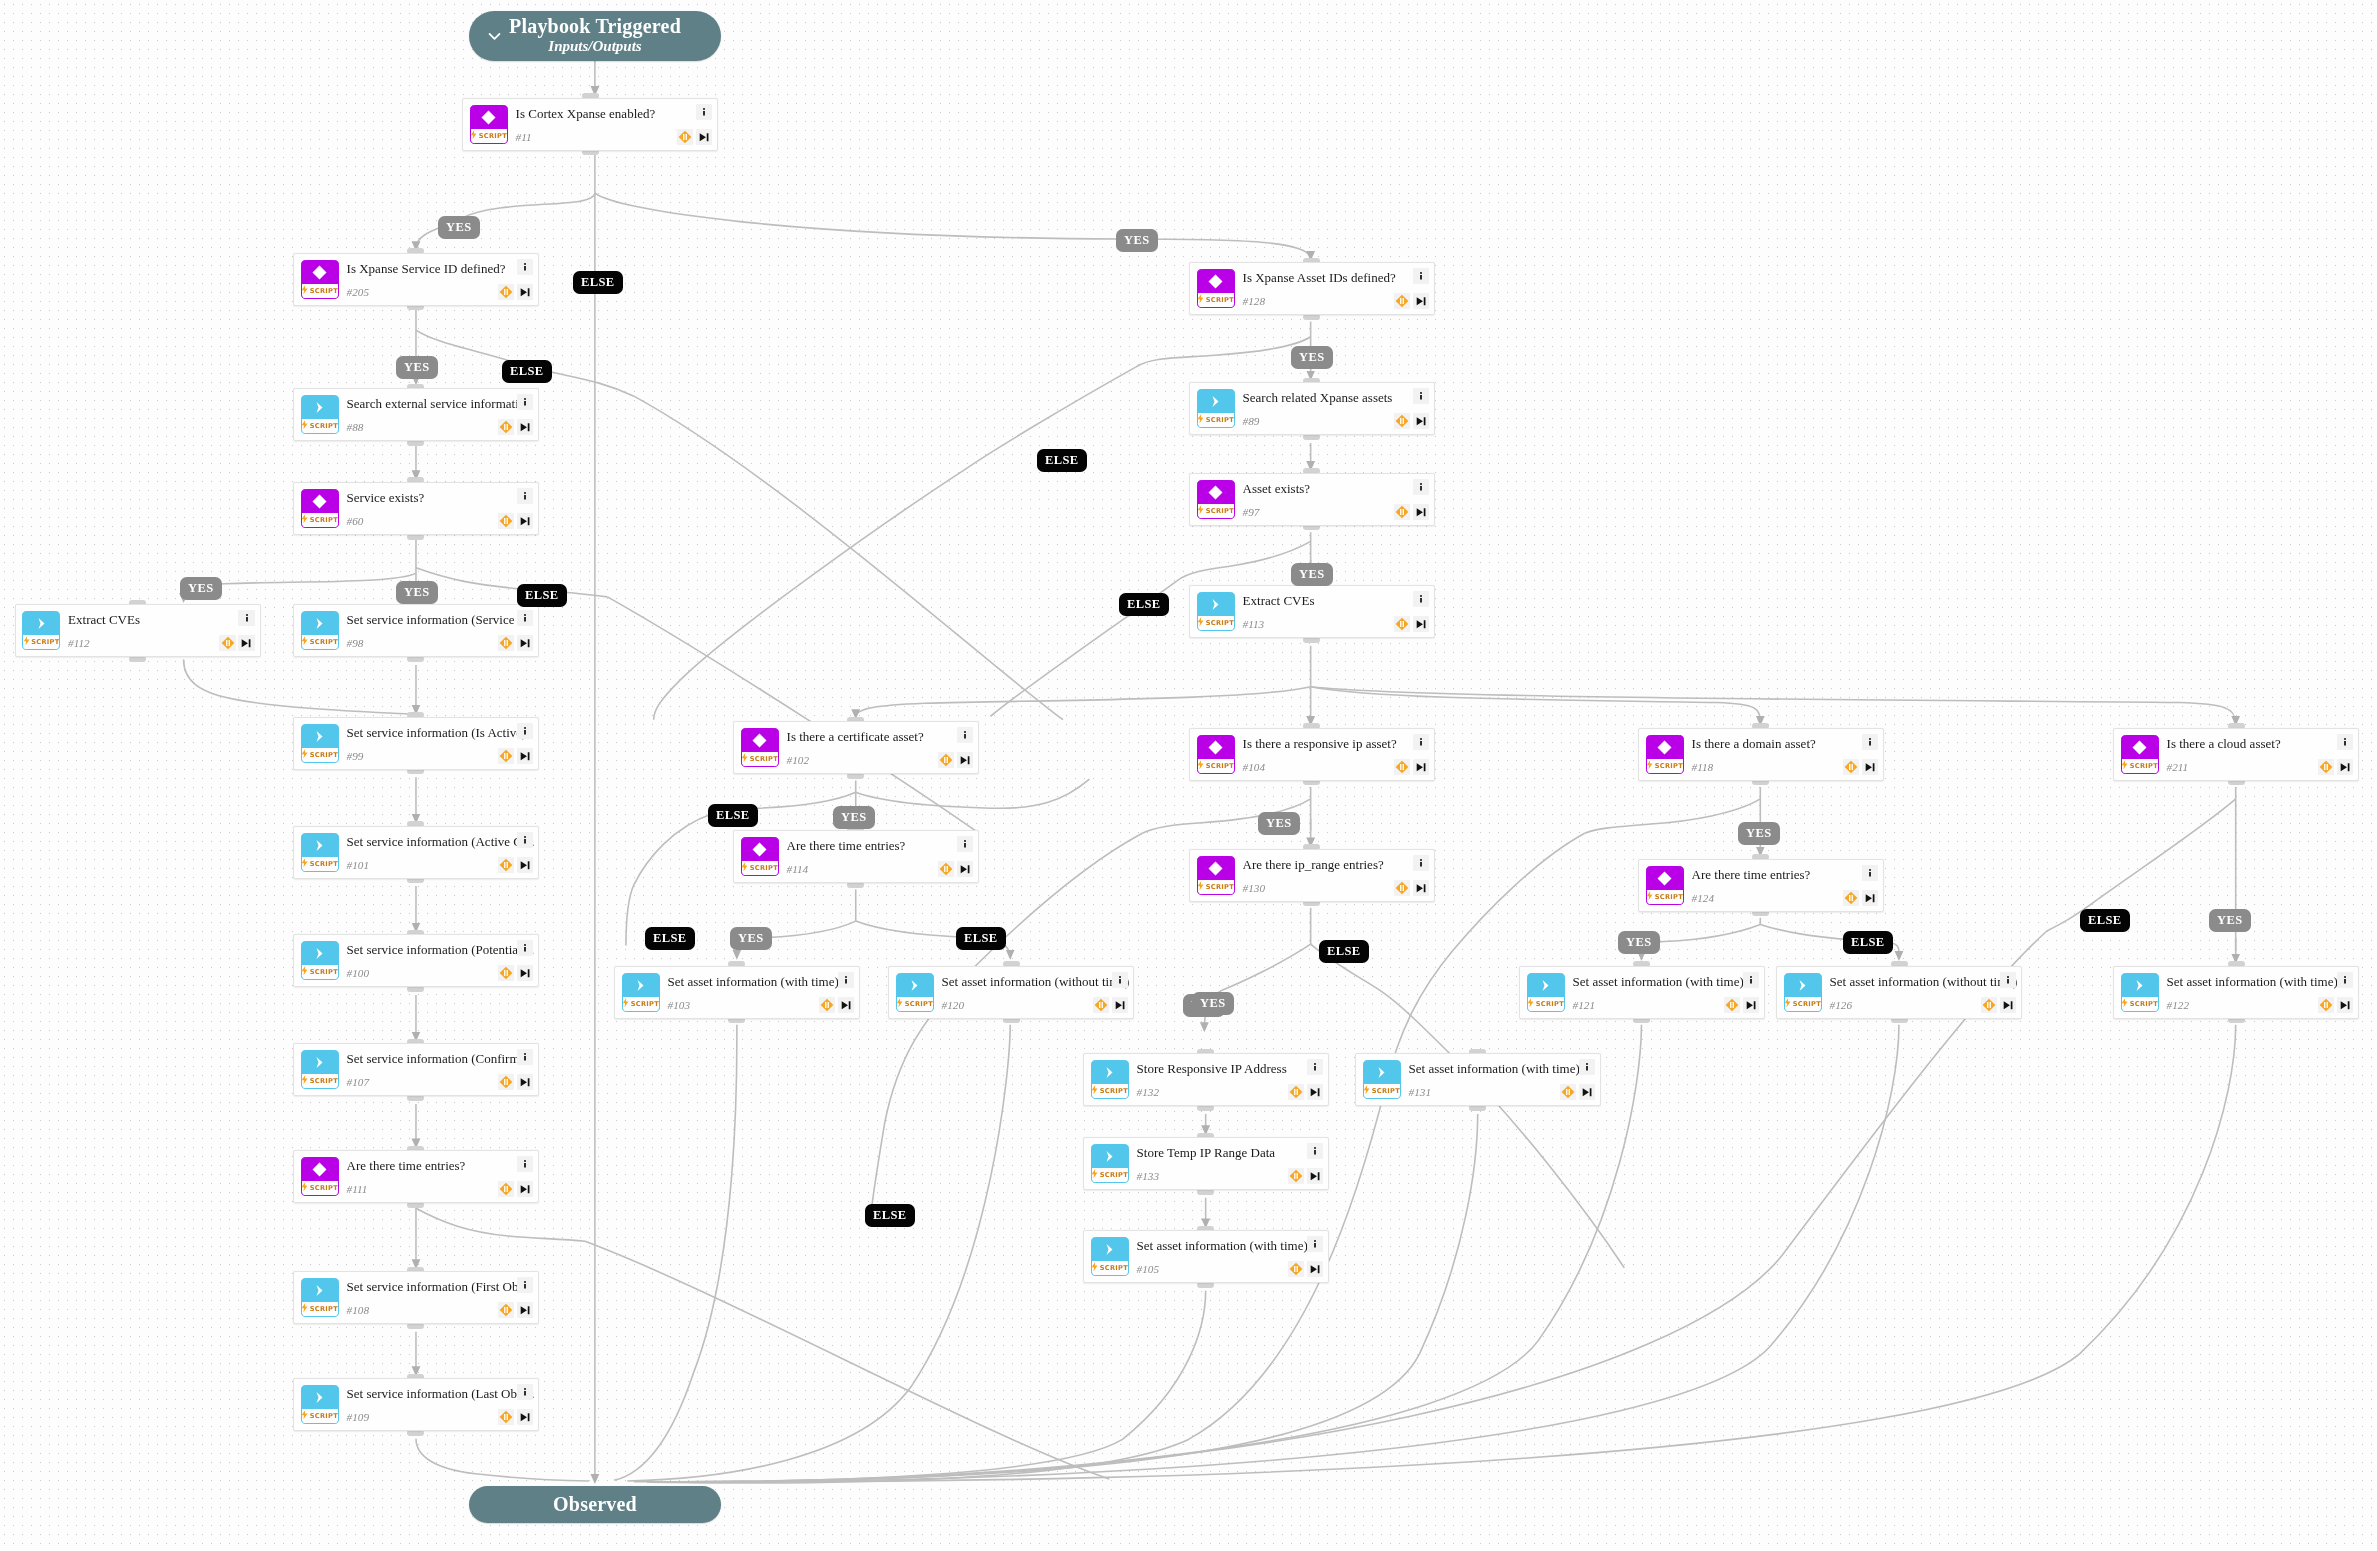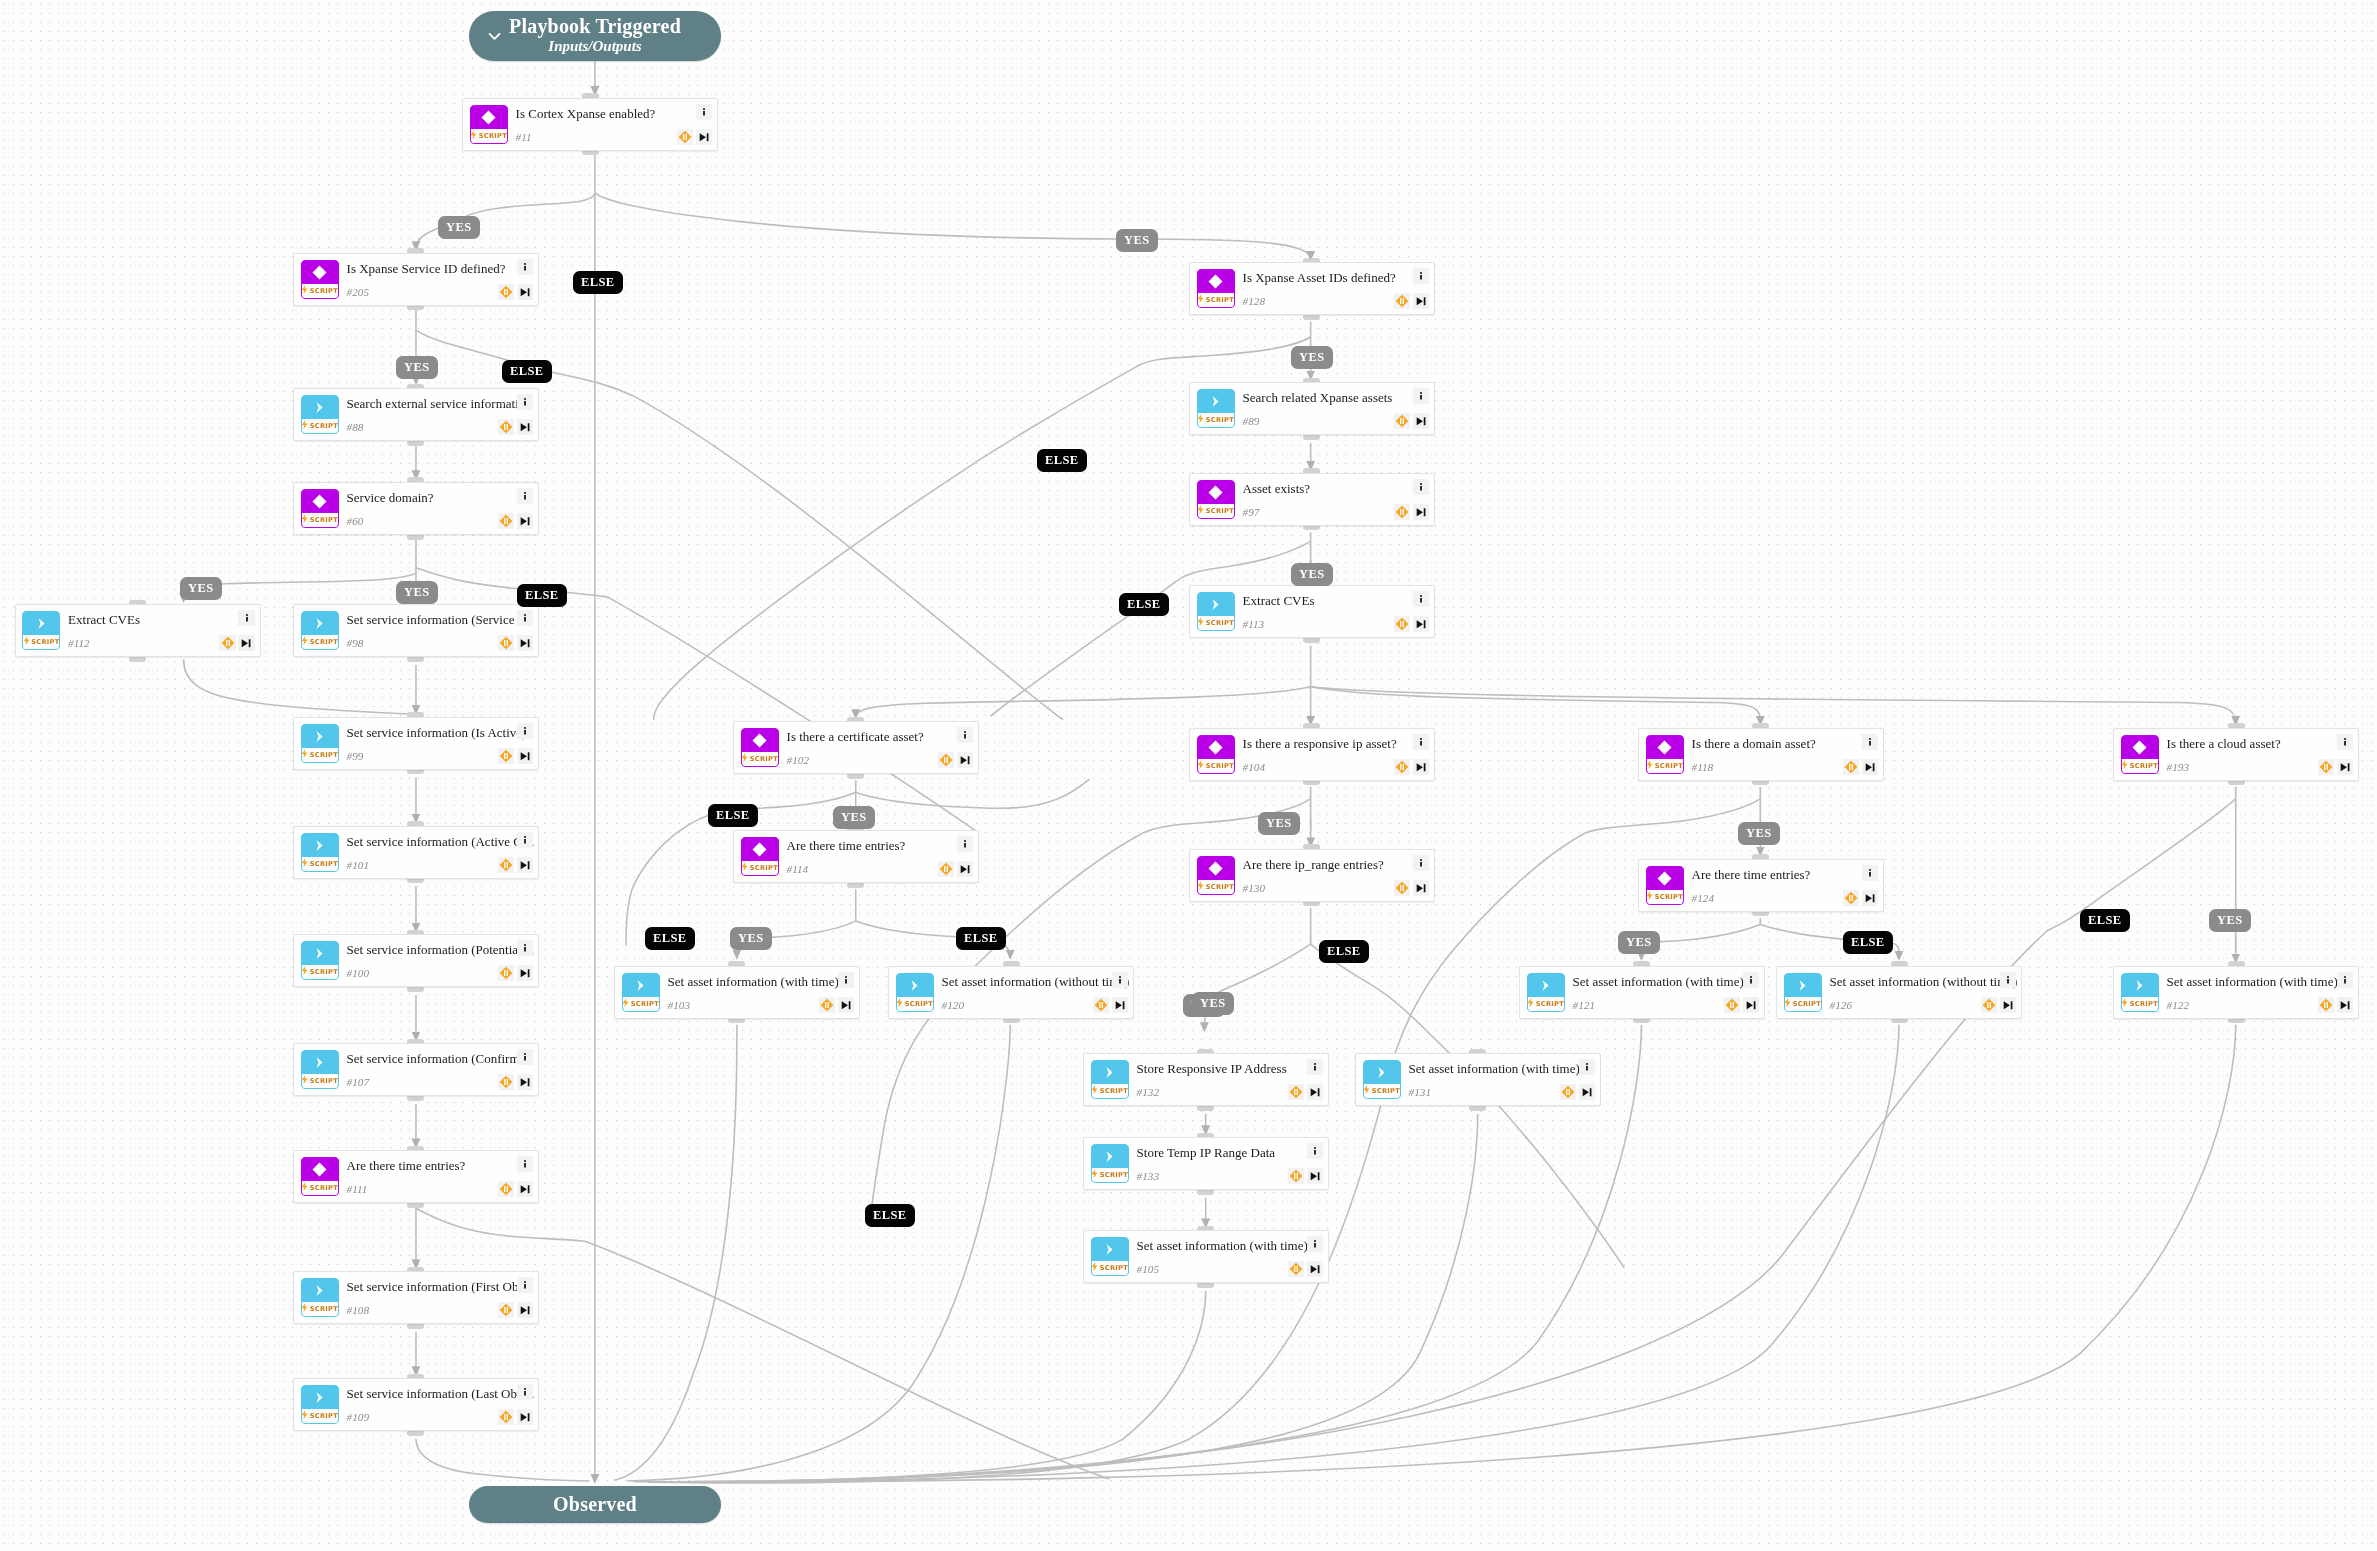--- a/index.html
+++ b/index.html
@@ -472,21 +472,21 @@
             </svg>
           </div>
           <div class="script-badge">
             <span><svg viewBox="0 0 12 16" width="7.3" height="9.2">
                 <path d="M7 0 L1 9 L5 9 L4 16 L11 6 L6.5 6 Z" fill="#f5a623"></path>
               </svg></span>
             <span>SCRIPT</span>
           </div>
         </div>
         <div class="node-body">
-          <div class="node-title">Service domain?</div>
+          <div class="node-title">Service exists?</div>
           <div class="node-id">#60</div>
         </div>
         <div class="node-actions">
           <div class="act-row">
             <div class="ibtn">
               <svg viewBox="0 0 16 16" width="10" height="10">
                 <circle cx="8" cy="3" r="1.6" fill="#111"></circle>
                 <path d="M6.6 6.4 h2.8 v7 h-2.8 z" fill="#111"></path>
               </svg>
             </div>
@@ -1761,21 +1761,21 @@
           </div>
           <div class="script-badge">
             <span><svg viewBox="0 0 12 16" width="7.3" height="9.2">
                 <path d="M7 0 L1 9 L5 9 L4 16 L11 6 L6.5 6 Z" fill="#f5a623"></path>
               </svg></span>
             <span>SCRIPT</span>
           </div>
         </div>
         <div class="node-body">
           <div class="node-title">Is there a cloud asset?</div>
-          <div class="node-id">#193</div>
+          <div class="node-id">#211</div>
         </div>
         <div class="node-actions">
           <div class="act-row">
             <div class="ibtn">
               <svg viewBox="0 0 16 16" width="10" height="10">
                 <circle cx="8" cy="3" r="1.6" fill="#111"></circle>
                 <path d="M6.6 6.4 h2.8 v7 h-2.8 z" fill="#111"></path>
               </svg>
             </div>
           </div>

